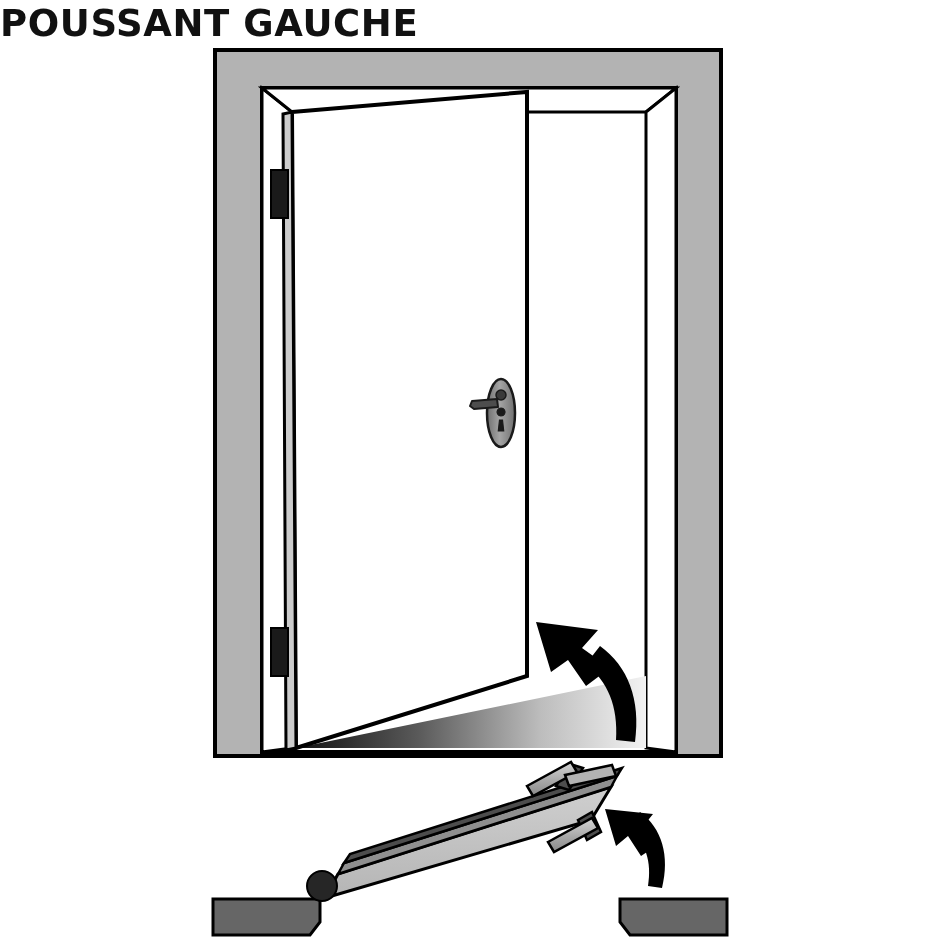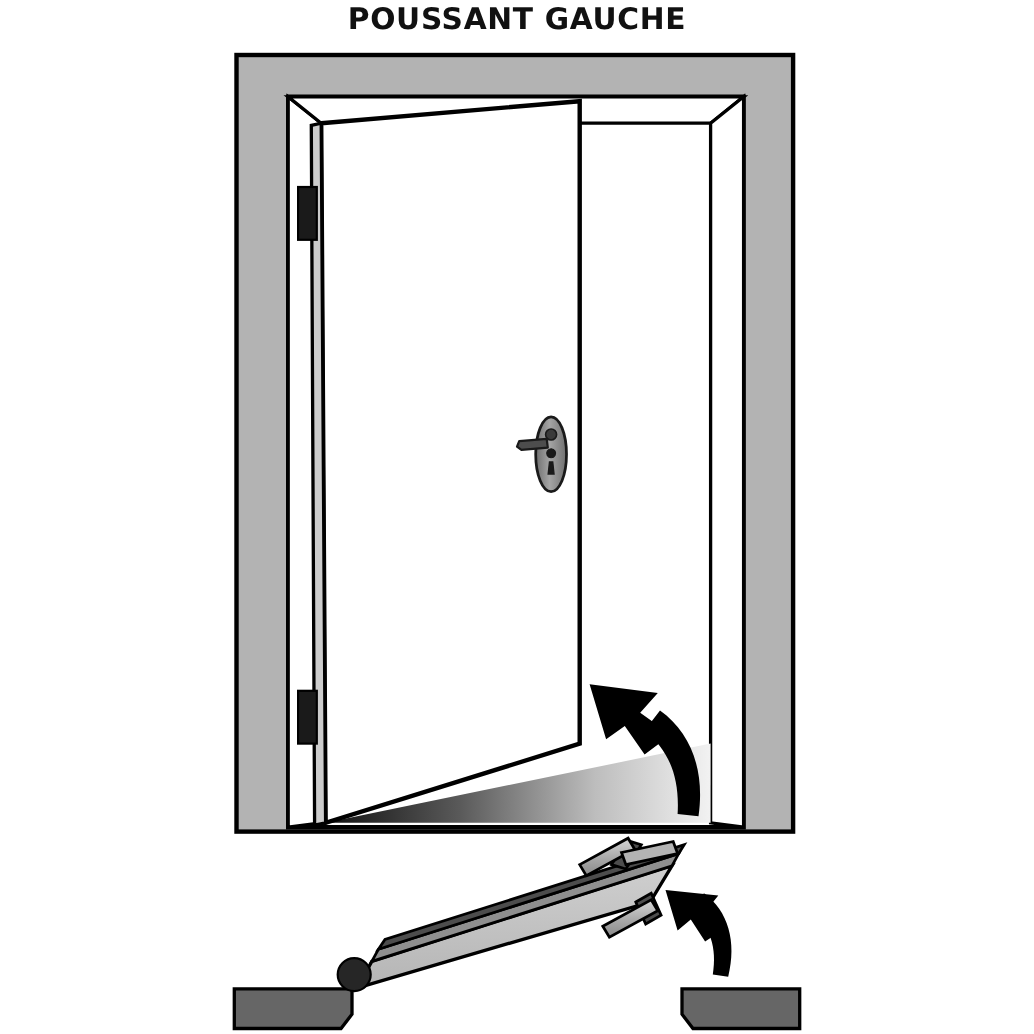--- a/index.html
+++ b/index.html
@@ -17,23 +17,22 @@
     position: relative;
     width: 940px;
     height: 940px;
     background: #ffffff;
   }
   #title-text {
     position: absolute;
     top: 2px;
     left: 0;
     width: 940px;
-    text-align: center;
     font-family: "DejaVu Sans", "Liberation Sans", sans-serif;
-    font-size: 27px;
+    font-size: 37px;
     font-weight: bold;
     letter-spacing: 0.6px;
     color: #111111;
     user-select: none;
   }
   #scene-svg {
     position: absolute;
     top: 0;
     left: 0;
     display: block;

